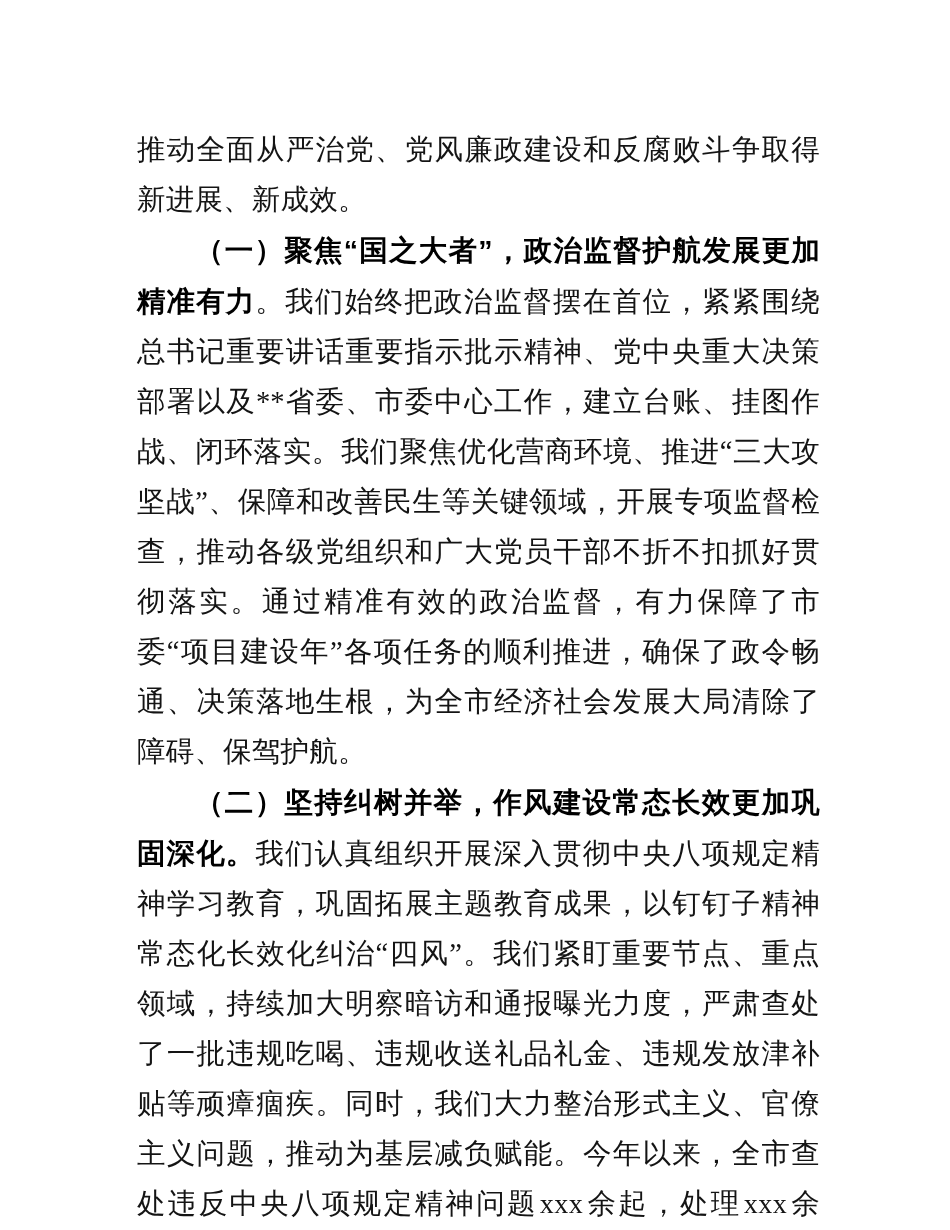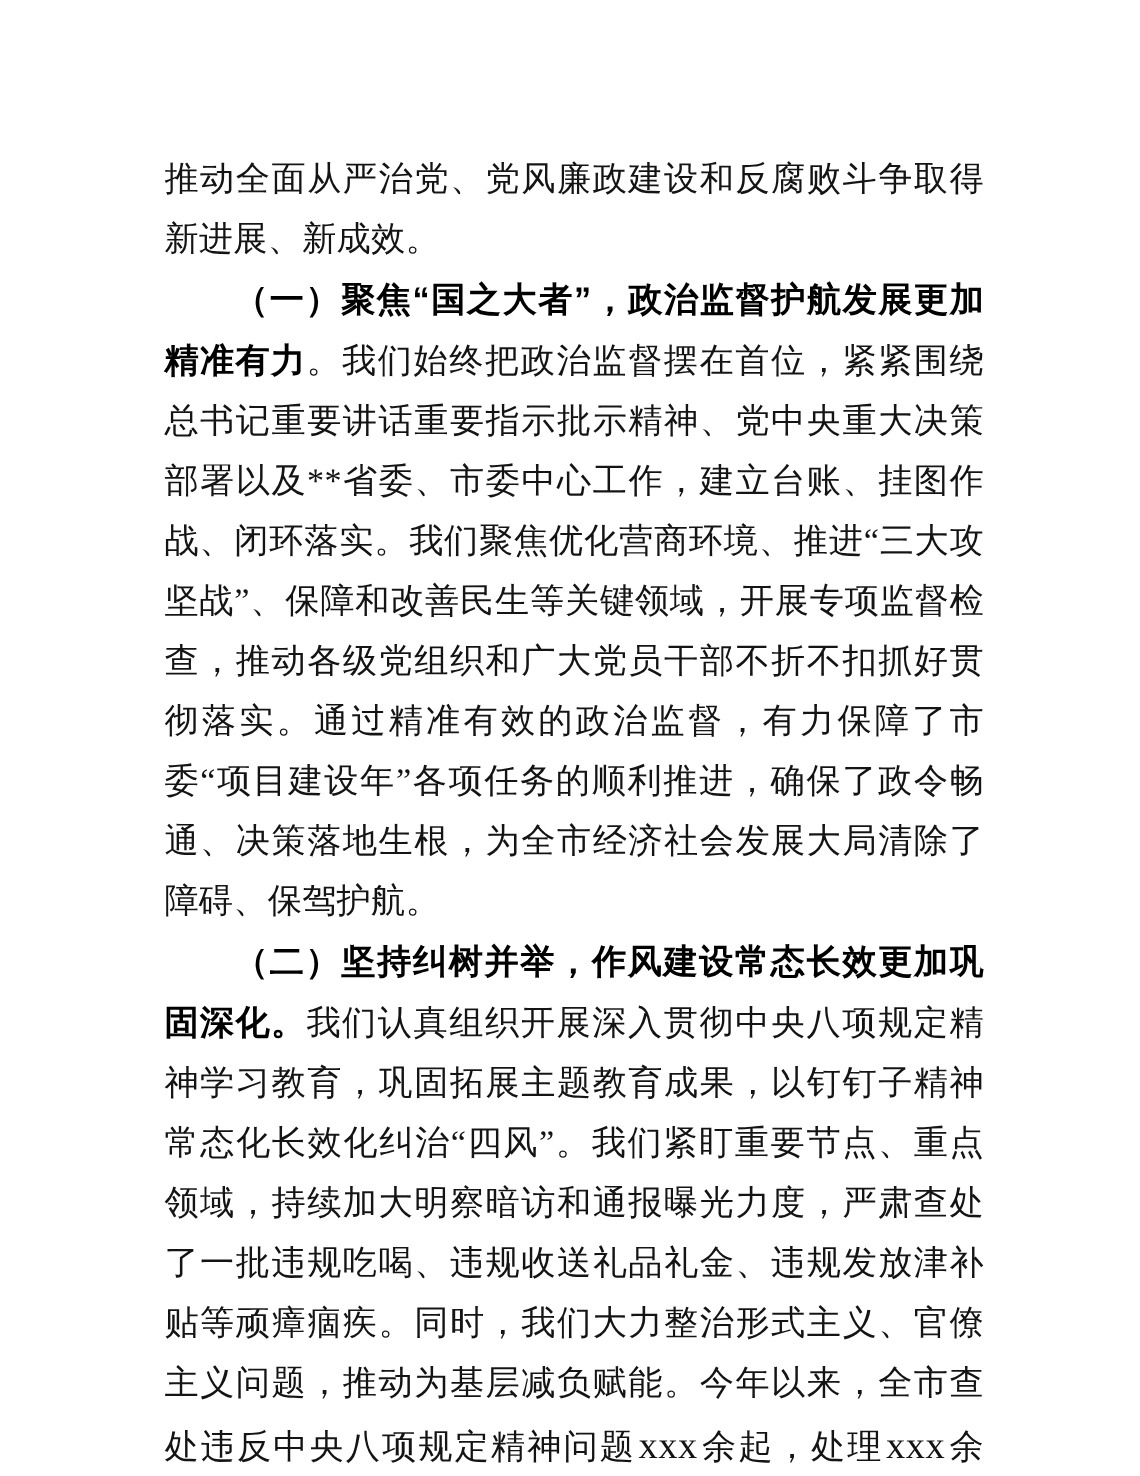--- a/index.html
+++ b/index.html
@@ -62,21 +62,21 @@
   .runin {
     font-family: "Liberation Sans", "DejaVu Sans", sans-serif;
     font-weight: 700;
     letter-spacing: 0px;
     color: #000000;
   }
 
   
   .latin {
     font-family: "Liberation Serif", "DejaVu Serif", serif;
-    font-size: 32px;
+    font-size: 28px;
     letter-spacing: 0.5px;
     padding: 0 2px;
   }
 </style>
 </head>
 <body>
 
 <div class="page">
   <div class="doc-body">
 

